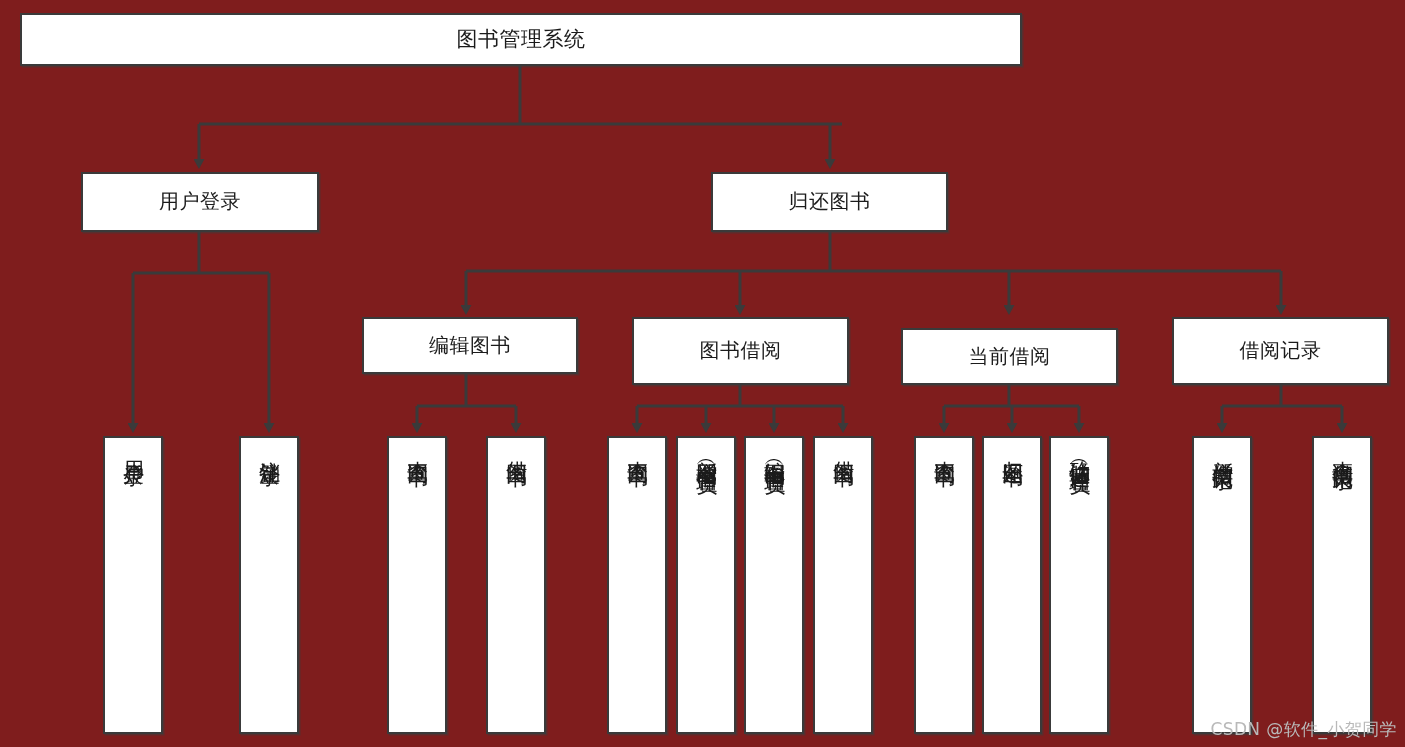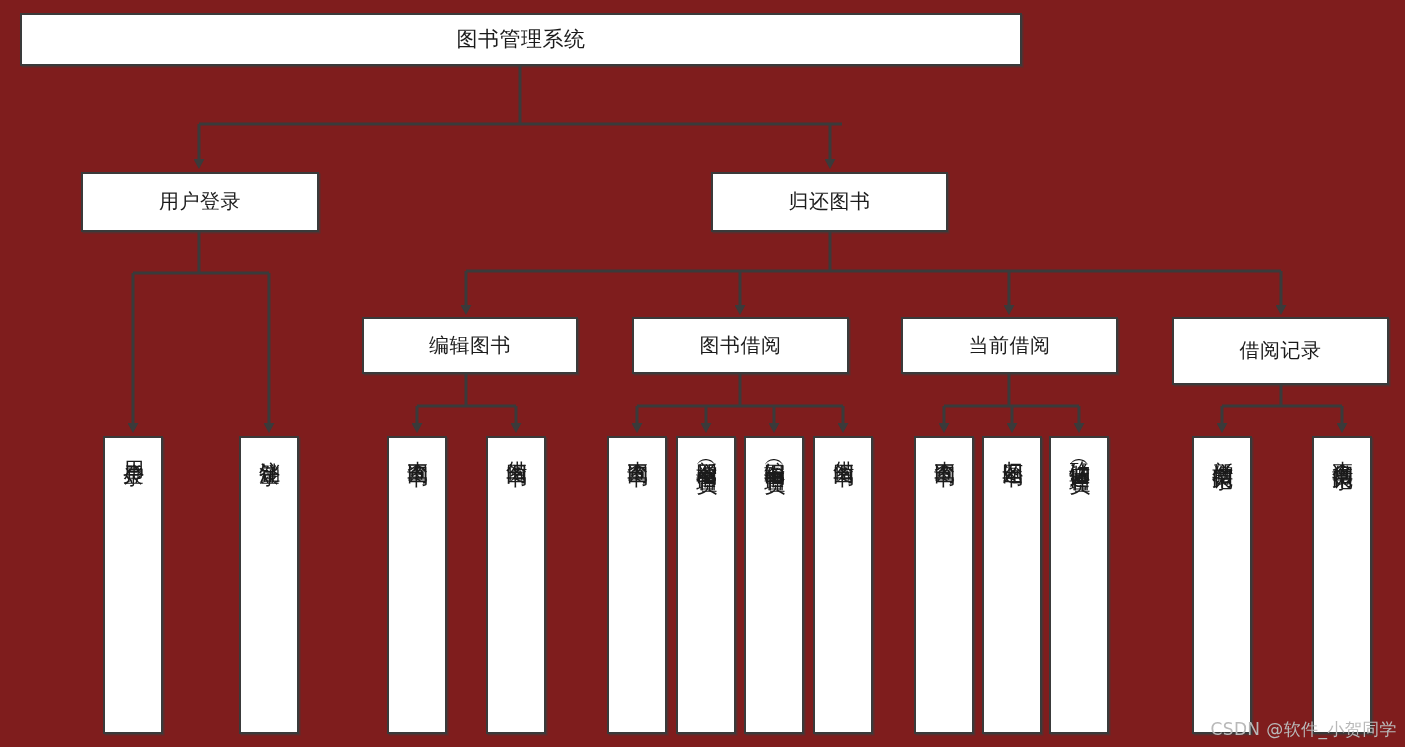--- a/index.html
+++ b/index.html
@@ -137,25 +137,25 @@
   </div>
 
   <div class="node horizontal" style="left:711px; top:172px; width:237px; height:60px;">
     <span class="label">归还图书</span>
   </div>
 
   <div class="node horizontal" style="left:362px; top:317px; width:216px; height:57px;">
     <span class="label">编辑图书</span>
   </div>
 
-  <div class="node horizontal" style="left:632px; top:317px; width:217px; height:57px;">
+  <div class="node horizontal" style="left:632px; top:317px; width:217px; height:68px;">
     <span class="label">图书借阅</span>
   </div>
 
-  <div class="node horizontal" style="left:901px; top:317px; width:217px; height:57px;">
+  <div class="node horizontal" style="left:901px; top:328px; width:217px; height:57px;">
     <span class="label">当前借阅</span>
   </div>
 
   <div class="node horizontal" style="left:1172px; top:317px; width:217px; height:68px;">
     <span class="label">借阅记录</span>
   </div>
 
   <div class="node vertical" style="left:103px; top:436px; width:60px; height:298px;">
     <span class="label">用户登录</span>
   </div>

